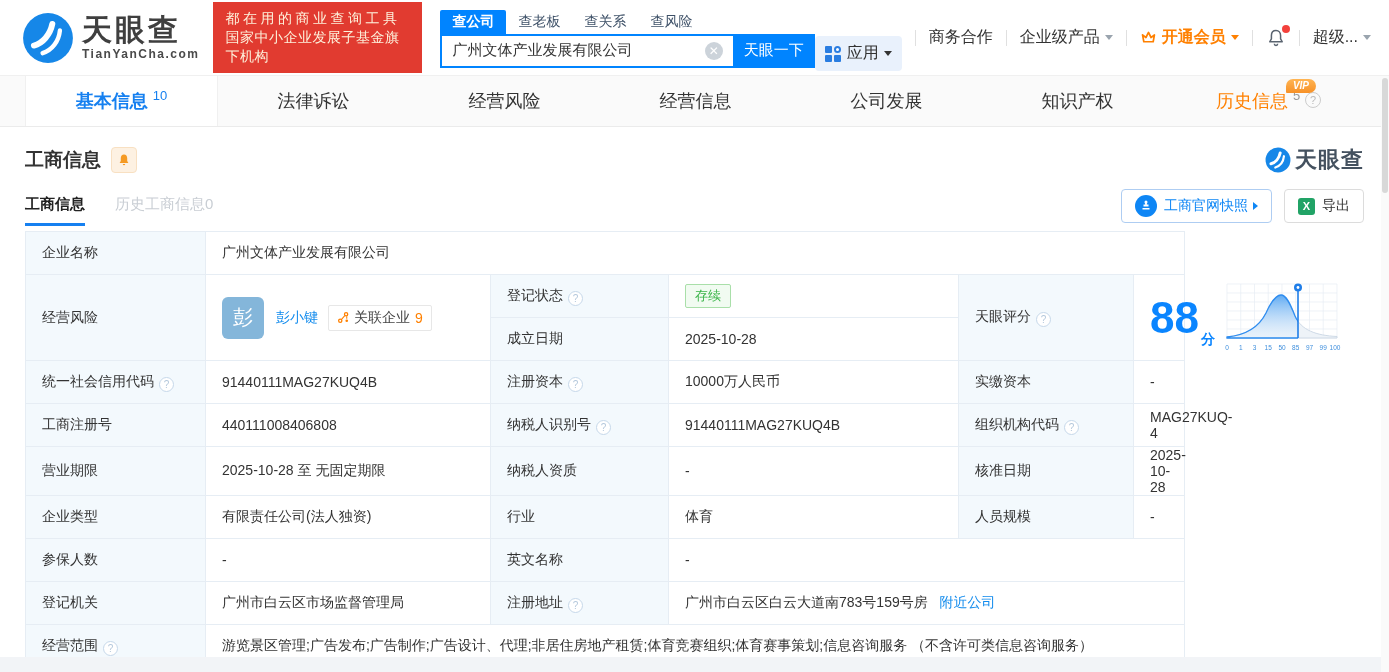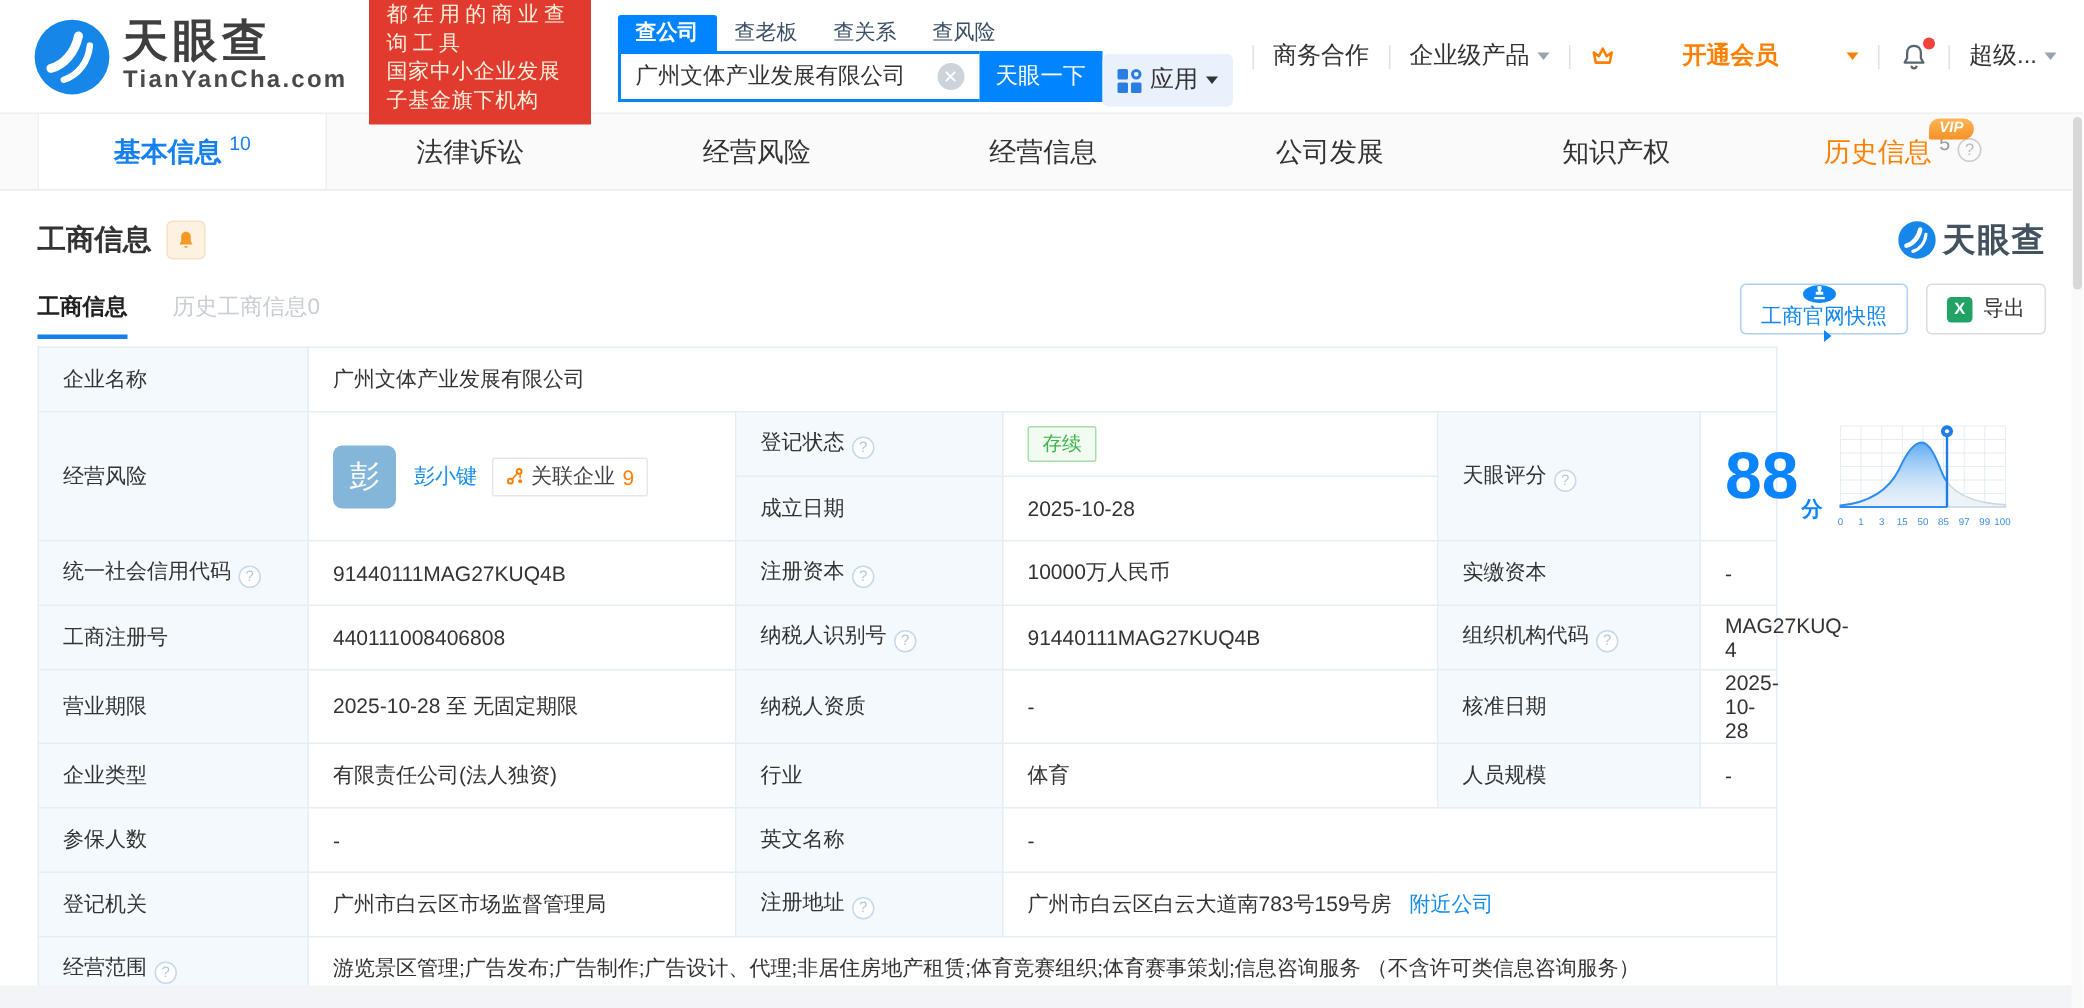--- a/index.html
+++ b/index.html
@@ -6,21 +6,21 @@
   html,body { width:1389px; height:672px; overflow:hidden; background:#fff;
     font-family:"Liberation Sans","DejaVu Sans",sans-serif; color:#333; }
   .page { position:relative; width:1389px; height:672px; background:#fff; }
 
   
   .header { height:75px; display:flex; align-items:center; padding:0 18px 0 22px; background:#fff; }
   .logo { display:flex; align-items:center; cursor:pointer; }
   .logo-icon { width:52px; height:52px; }
   .logo-txt { margin-left:8px; }
   .logo-brand { font-size:30px; font-weight:bold; color:#3f3f3f; letter-spacing:3px; line-height:30px; }
-  .logo-domain { font-size:16px; font-weight:bold; color:#4a4a4a; letter-spacing:1.5px; margin-top:2px; }
+  .logo-domain { font-size:12px; font-weight:bold; color:#4a4a4a; letter-spacing:1.5px; margin-top:2px; }
   .promo { margin-left:14px; background:#e13b30; color:#fdf2dc; padding:7px 12px; line-height:19px; font-size:14px; }
   .promo-l1 { letter-spacing:3.5px; }
   .promo-l2 { letter-spacing:0.5px; }
 
   .search-wrap { margin-left:18px; width:440px; }
   .search-tabs { display:flex; height:26px; align-items:flex-end; }
   .search-tab { font-size:14px; color:#3c4f66; padding:3px 12px; cursor:pointer; }
   .search-tab.active { background:#0084ff; color:#fff; border-radius:2px 2px 0 0; font-weight:bold; }
   .search-bar { display:flex; }
   .search-input { flex:1; height:34px; border:2px solid #0084ff; border-right:none; font-size:15px;
@@ -34,21 +34,21 @@
   .nav-sep { width:1px; height:16px; background:#e0e0e0; margin:0 13px; }
   .nav-item { display:flex; align-items:center; cursor:pointer; white-space:nowrap; }
   .apps-btn { background:#e9f1fc; border-radius:4px; padding:7px 10px;margin-top:32px; }
   .apps-icon { width:16px; height:16px; display:grid; grid-template-columns:7px 7px; grid-gap:2px; margin-right:6px; }
   .apps-icon i { width:7px; height:7px; background:#2a7de1; border-radius:1px; }
   .apps-icon i.o { background:#fff; border:2px solid #2a7de1; border-radius:50%; }
   .caret { display:inline-block; margin-left:5px; width:0; height:0; border-left:4px solid transparent;
     border-right:4px solid transparent; border-top:5px solid #333; }
   .caret.gray { border-top-color:#9aa4ae; }
   .caret.orange { border-top-color:#ff8000; }
-  .vip-nav { color:#ff8000; font-weight:bold;gap:40px; }
+  .vip-nav { color:#ff8000; font-weight:bold; }
   .crown-icon { margin-right:5px; display:inline-flex; }
   .bell-wrap { position:relative; display:inline-flex; cursor:pointer; }
   .bell-dot { position:absolute; top:-3px; right:-4px; width:8px; height:8px; background:#f3413c; border-radius:50%; }
   .user-name { max-width:58px; overflow:hidden; white-space:nowrap; }
 
   
   .tabs-strip { height:52px; background:#fafafa; border-top:1px solid #f0f0f0; border-bottom:1px solid #ebebeb;
     display:flex; padding:0 25px; }
   .main-tab { flex:1; display:flex; align-items:center; justify-content:center; font-size:18px; color:#333;
     cursor:pointer; position:relative; }
@@ -74,21 +74,21 @@
   .wm-txt { font-size:22px; font-weight:bold; color:#44515f; margin-left:4px; letter-spacing:1px; }
 
   .sec-row2 { display:flex; align-items:center; margin-top:14px; }
   .subtab { font-size:15px; margin-right:30px; cursor:pointer; padding-bottom:12px; position:relative; }
   .subtab.active { color:#222; font-weight:bold; }
   .subtab.active::after { content:""; position:absolute; left:0; right:0; bottom:0; height:3px; background:#1680f0; }
   .subtab.dim { color:#c9ced4; }
   .sec-actions { margin-left:auto; display:flex; align-items:center; margin-bottom:8px; }
   .btn { display:inline-flex; align-items:center; height:34px; border-radius:4px; background:#fff;
     padding:0 13px; font-size:14px; cursor:pointer; }
-  .btn-snapshot { border:1px solid #aecdf2; color:#0e86f5;flex-direction:column; }
+  .btn-snapshot { border:1px solid #aecdf2; color:#0e86f5; }
   .btn-export { border:1px solid #dcdcdc; color:#333; margin-left:12px; }
   .stamp-circ { width:22px; height:22px; border-radius:50%; background:#0e86f5; display:flex;
     align-items:center; justify-content:center; margin-right:7px; }
   .snap-arrow { margin-left:5px; width:0; height:0; border-top:4px solid transparent; border-bottom:4px solid transparent; border-left:5px solid #0e86f5; }
   .xls-icon { width:17px; height:17px; background:#21a366; border-radius:3px; color:#fff; font-size:11px;
     font-weight:bold; text-align:center; line-height:17px; margin-right:7px; }
 
   
   .info-table { width:1160px; margin:0 25px; border-collapse:collapse; table-layout:fixed; font-size:14px; }
   .info-table td { border:1px solid #e6edf4; padding:0 16px; height:43px; color:#333; vertical-align:middle; }

